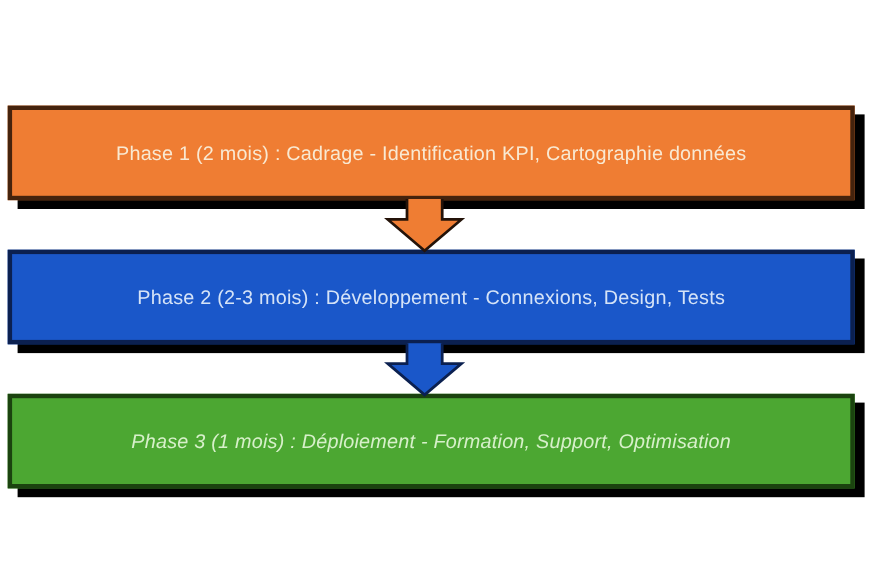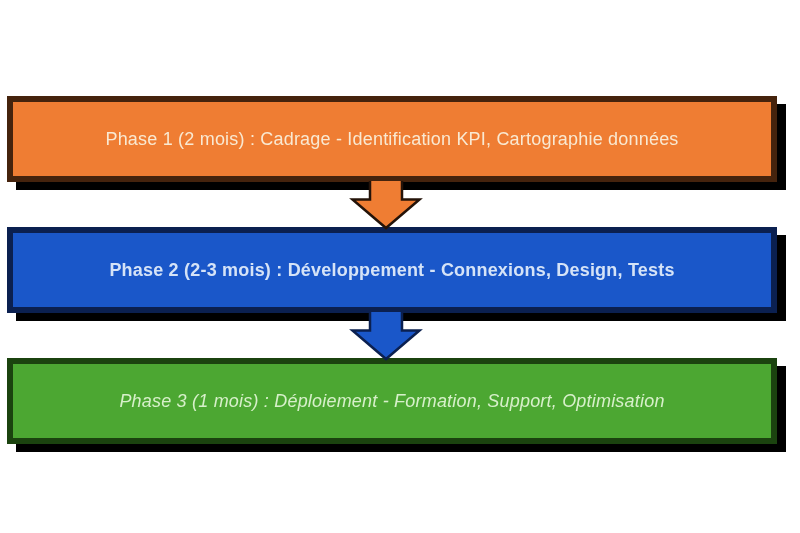--- a/index.html
+++ b/index.html
@@ -21,36 +21,36 @@
     width: 770px;
     height: 86px;
     background: #000000;
   }
   .phase-bar {
     position: absolute;
     left: 7px;
     width: 770px;
     height: 86px;
     box-sizing: border-box;
-    border: 6px solid #7f1d1d;
+    border: 4px solid #7f1d1d;
     display: flex;
     align-items: center;
     justify-content: center;
   }
   .phase-label {
     font-size: 18px;
     letter-spacing: 0.2px;
     white-space: nowrap;
     text-align: center;
   }
   .shadow-1 { top: 104px; }
   .shadow-2 { top: 235px; }
   .shadow-3 { top: 366px; }
   .bar-1 { top: 96px; }
-  .bar-2 { top: 227px; font-weight: bold; }
+  .bar-2 { top: 227px; }
   .bar-3 { top: 358px; }
   .arrow-layer {
     position: absolute;
     left: 0;
     top: 0;
     width: 800px;
     height: 533px;
     pointer-events: none;
   }
 </style>

